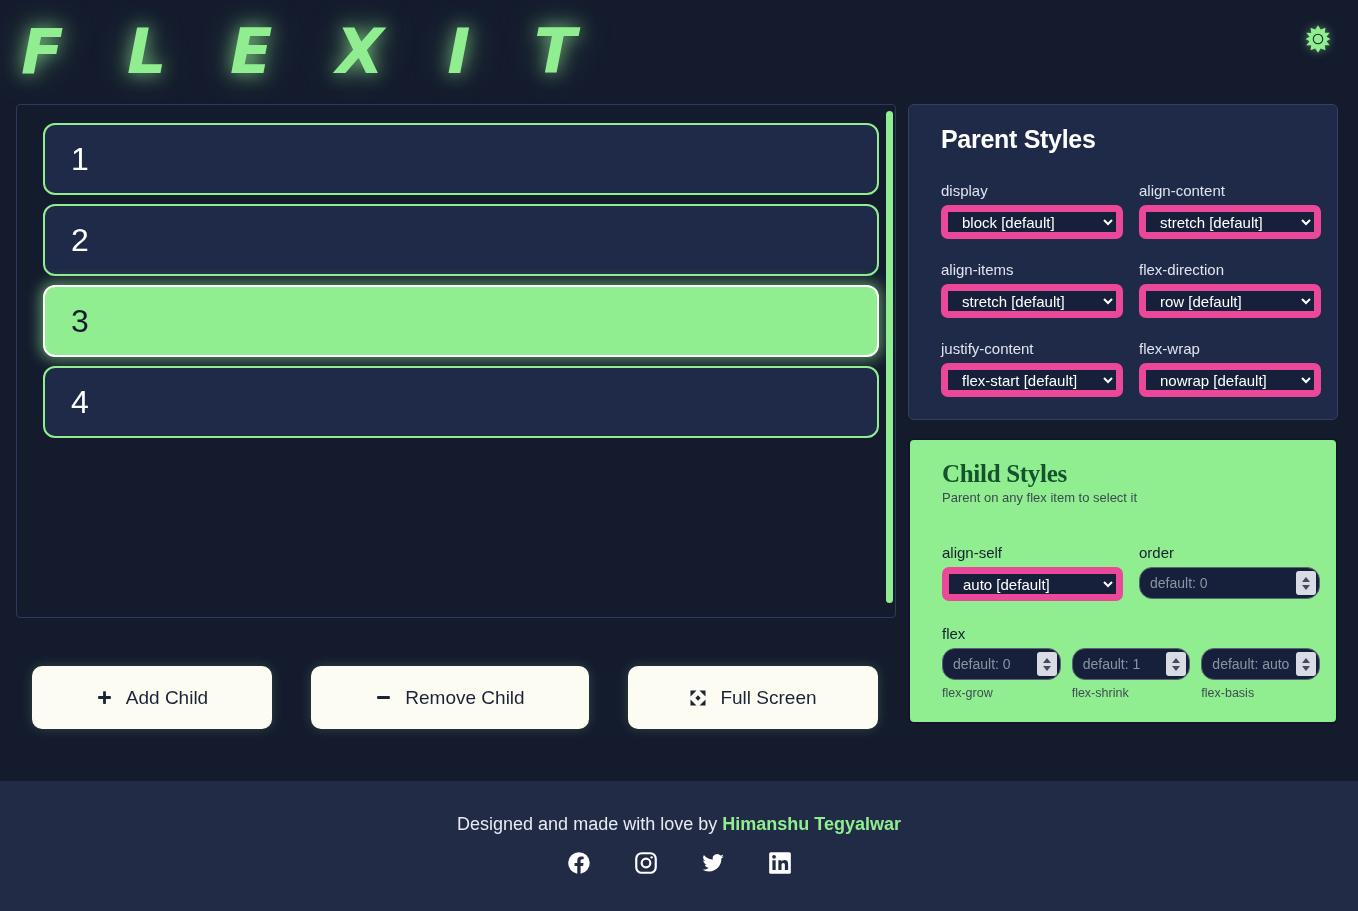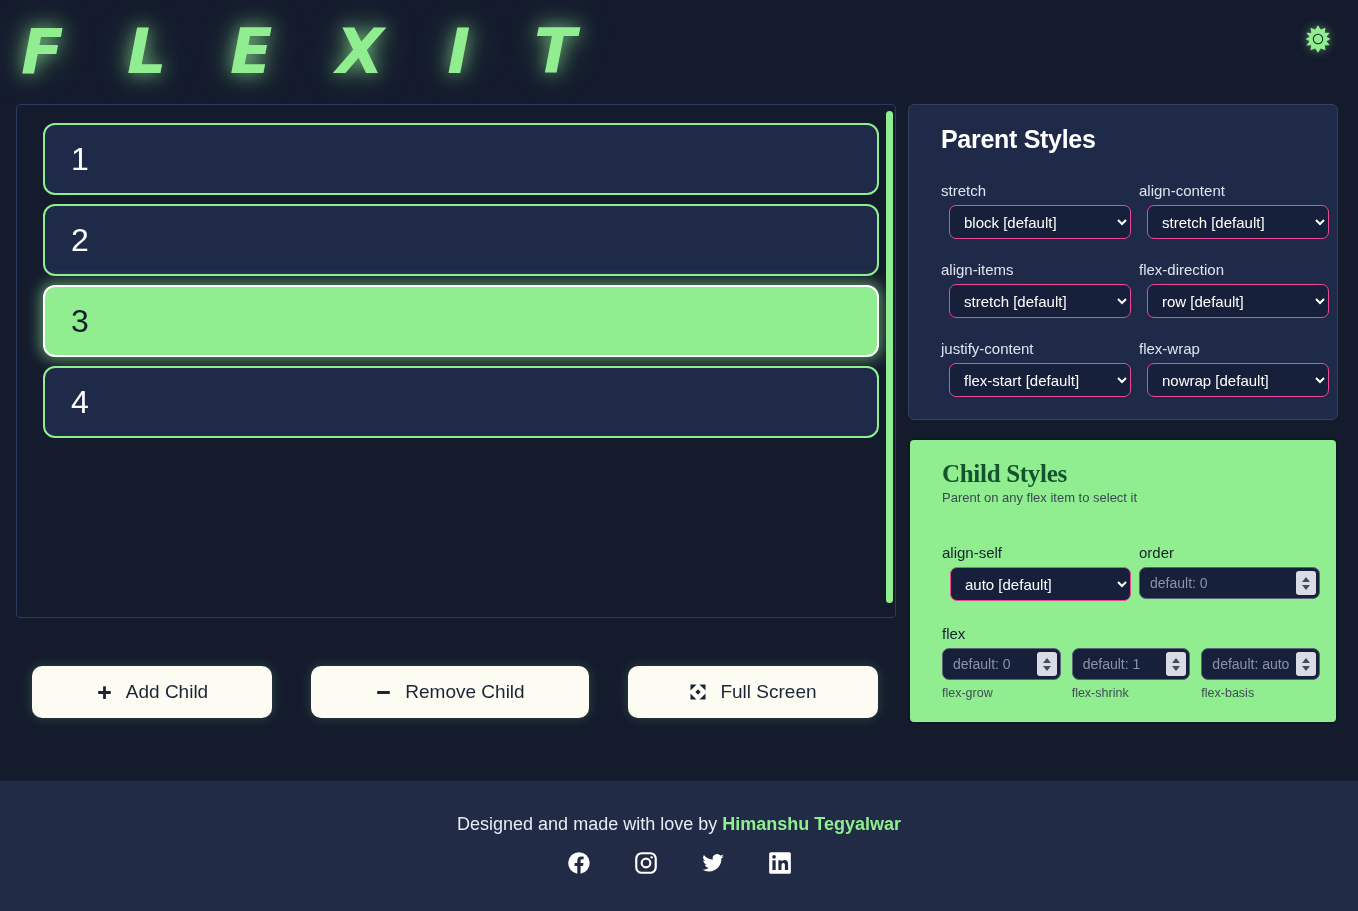--- a/index.html
+++ b/index.html
@@ -118,21 +118,21 @@
     display: flex;
     gap: 39px;
     margin-top: 48px;
     padding-left: 16px;
   }
   .action-btn {
     background: #fdfcf3;
     color: #1b2437;
     border: none;
     border-radius: 10px;
-    height: 52px;
+    height: 63px;
     display: flex;
     align-items: center;
     justify-content: center;
     gap: 13px;
     font-family: "Liberation Sans", sans-serif;
     font-size: 19px;
     cursor: pointer;
     box-shadow: 0 0 12px rgba(144,238,144,0.22);
   }
   #btn-add { width: 240px; }
@@ -188,42 +188,41 @@
     margin-bottom: 6px;
     display: block;
   }
   .panel-child .field-label { color: #16202f; margin-top: 12px; }
 
   select.ctl {
     width: 100%;
     height: 34px;
     background: #16203a;
     color: #ffffff;
-    border: 1px solid #ec4899;
+    border: 7px solid #ec4899;
     border-radius: 7px;
     padding: 0 8px 0 10px;
     font-family: "Liberation Sans", sans-serif;
     font-size: 15px;
     cursor: pointer;
-    margin-left: 8px;
   }
   .panel-child select.ctl { background: #16203a; color: #ffffff; }
 
   .numwrap {
     position: relative;
     width: 100%;
     height: 32px;
   }
   input.numctl {
     width: 100%;
     height: 32px;
     background: #16203a;
     color: #ffffff;
     border: 1px solid #5c6474;
-    border-radius: 7px;
+    border-radius: 13px;
     padding: 0 30px 0 10px;
     font-family: "Liberation Sans", sans-serif;
     font-size: 14px;
   }
   input.numctl::placeholder { color: #8b93a3; }
   .spinner {
     position: absolute;
     right: 4px;
     top: 4px;
     width: 20px;
@@ -362,21 +361,21 @@
         <span>Full Screen</span>
       </button>
     </div>
   </div>
 
   <div class="right-col">
 
     <div class="panel panel-parent">
       <div class="panel-title">Parent Styles</div>
       <div class="grid2" id="parent-grid">
-          <div><span class="field-label">stretch</span><select class="ctl"><option>block [default]</option></select></div>
+          <div><span class="field-label">display</span><select class="ctl"><option>block [default]</option></select></div>
           <div><span class="field-label">align-content</span><select class="ctl"><option>stretch [default]</option></select></div>
           <div><span class="field-label">align-items</span><select class="ctl"><option>stretch [default]</option></select></div>
           <div><span class="field-label">flex-direction</span><select class="ctl"><option>row [default]</option></select></div>
           <div><span class="field-label">justify-content</span><select class="ctl"><option>flex-start [default]</option></select></div>
           <div><span class="field-label">flex-wrap</span><select class="ctl"><option>nowrap [default]</option></select></div>
         </div>
     </div>
 
     <div class="panel panel-child">
       <div class="panel-title">Child Styles</div>

